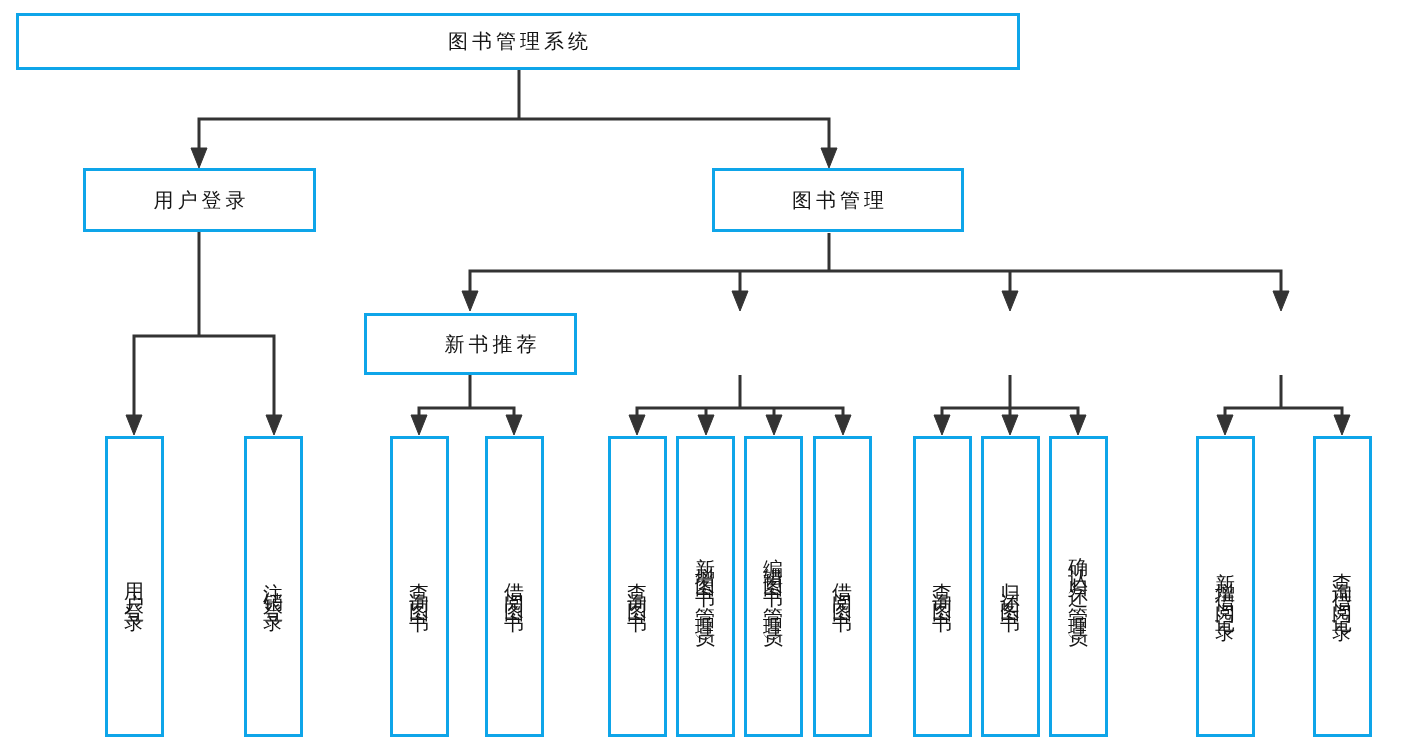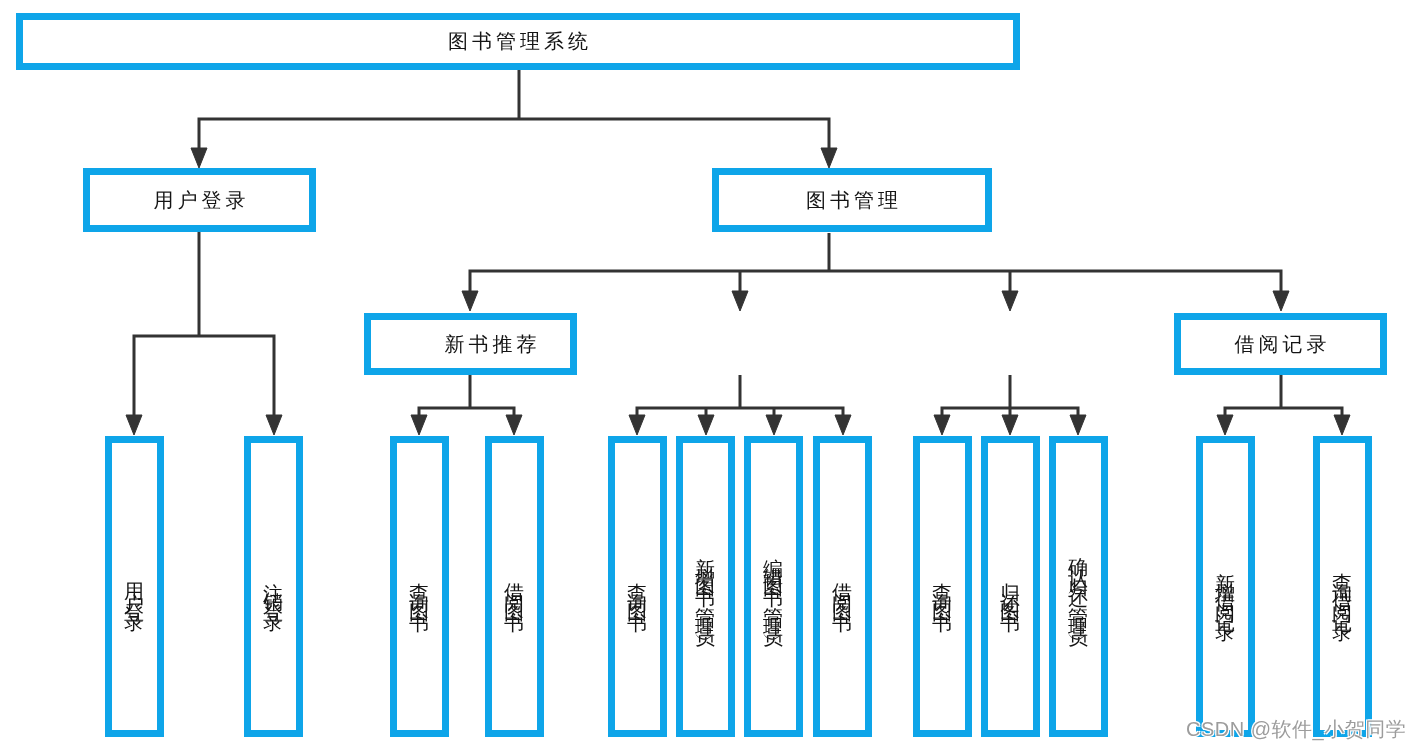--- a/index.html
+++ b/index.html
@@ -3,21 +3,21 @@
 <meta charset="utf-8">
 <style>
   html,body { margin:0; padding:0; background:#ffffff; }
   #stage {
     position:relative; width:1405px; height:747px; background:#ffffff;
     font-family:"Liberation Sans","DejaVu Sans",sans-serif; overflow:hidden;
   }
   #connectors { position:absolute; left:0; top:0; z-index:1; }
   .node {
     position:absolute; box-sizing:border-box; background:#ffffff;
-    border:7px solid #0ea5e9; color:#141414; z-index:2;
+    border:3px solid #0ea5e9; color:#141414; z-index:2;
     display:flex; align-items:center; justify-content:center;
   }
   .hnode { font-size:20px; letter-spacing:4px; text-indent:4px; white-space:nowrap; }
   .root  { left:16px;  top:13px;  width:1004px; height:57px; }
   .lvl2  { top:168px; height:64px; }
   .lvl3  { top:313px; height:62px; width:213px; }
   .leaf  { top:436px; height:301px; width:59px; }
   .leaf span {
     writing-mode:vertical-rl; text-orientation:mixed;
     font-size:20px; letter-spacing:10px; line-height:1; color:#141414;
@@ -83,24 +83,23 @@
       <polygon points="1002,415 1018,415 1010,435"></polygon>
       <polygon points="1070,415 1086,415 1078,435"></polygon>
       <polygon points="1217,415 1233,415 1225,435"></polygon>
       <polygon points="1334,415 1350,415 1342,435"></polygon>
     </g>
   </svg>
 
   <div class="node hnode root">图书管理系统</div>
 
   <div class="node hnode lvl2" style="left:83px; width:233px;">用户登录</div>
-  <div class="node hnode lvl2" style="left:712px; width:280px;">图书管理</div>
+  <div class="node hnode lvl2" style="left:712px; width:252px;">图书管理</div>
 
   <div class="node hnode lvl3" style="left:364px;padding-left:40px;">新书推荐</div>
-  <div class="node hnode lvl3" style="left:1174px;">借阅记录</div>
 
   <div class="node leaf" style="left:105px;">
     <span>用户登录</span>
   </div>
   <div class="node leaf" style="left:244px;">
     <span>注销登录</span>
   </div>
 
   <div class="node leaf" style="left:390px;">
     <span>查询图书</span>
@@ -132,14 +131,13 @@
     <span>确认归还（管理员）</span>
   </div>
 
   <div class="node leaf" style="left:1196px;">
     <span>新增借阅记录</span>
   </div>
   <div class="node leaf" style="left:1313px;">
     <span>查询借阅记录</span>
   </div>
 
-  <div id="watermark">CSDN @软件_小贺同学</div>
 </div>
 
 </body></html>

